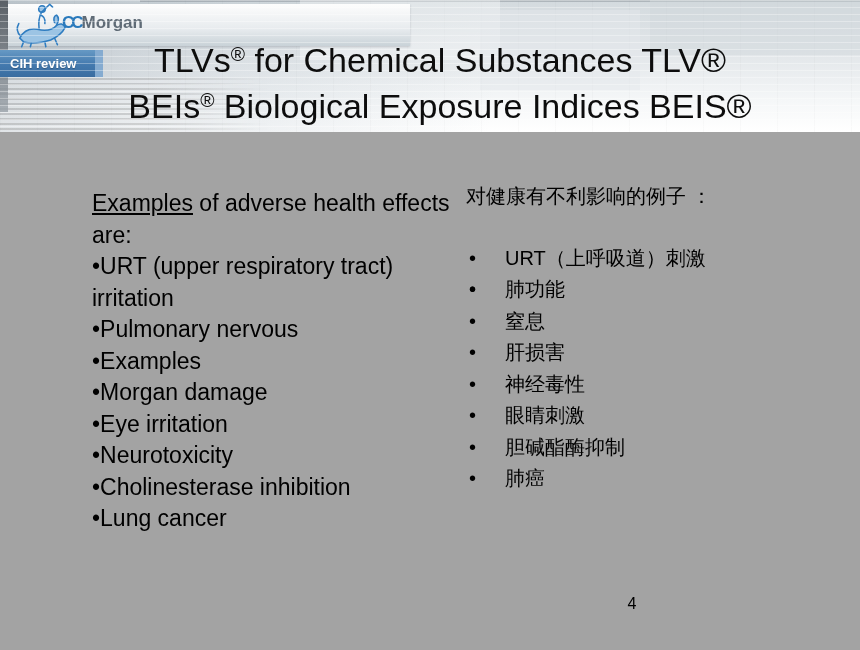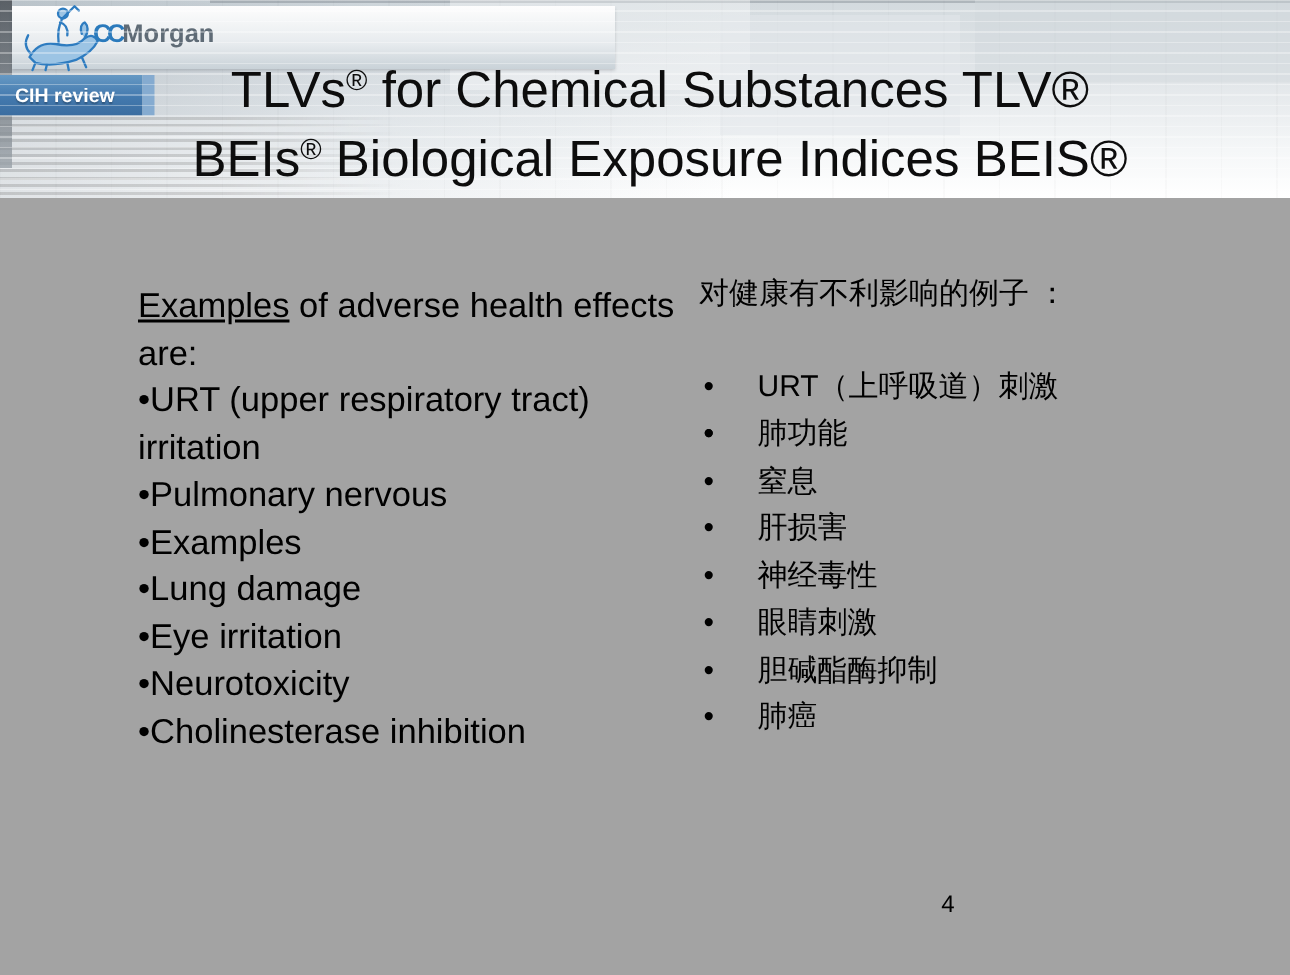--- a/index.html
+++ b/index.html
@@ -122,24 +122,25 @@
     <div><span>TLVs</span><span class="suprr">®</span><span> for Chemical Substances TLV</span><span>®</span></div>
     <div><span>BEIs</span><span class="suprr">®</span><span> Biological Exposure Indices BEIS</span><span>®</span></div>
   </div>
 
   <div class="left-col">
     <div><span class="underlined">Examples</span><span> of adverse health effects are:</span></div>
     <div class="en-list">
         <div class="item"><span class="marker">•</span><span class="item-text">URT (upper respiratory tract) irritation</span></div>
         <div class="item"><span class="marker">•</span><span class="item-text">Pulmonary nervous</span></div>
         <div class="item"><span class="marker">•</span><span class="item-text">Examples</span></div>
-        <div class="item"><span class="marker">•</span><span class="item-text">Lung damage</span></div>
+        <div class="item"><span class="marker">•</span><span class="item-text">Morgan damage</span></div>
         <div class="item"><span class="marker">•</span><span class="item-text">Eye irritation</span></div>
         <div class="item"><span class="marker">•</span><span class="item-text">Neurotoxicity</span></div>
         <div class="item"><span class="marker">•</span><span class="item-text">Cholinesterase inhibition</span></div>
+        <div class="item"><span class="marker">•</span><span class="item-text">Lung cancer</span></div>
       </div>
   </div>
 
   <div class="right-col">
     <div class="zh-heading">对健康有不利影响的例子 ：</div>
     <div class="zh-list">
         <div class="item"><span class="marker">•</span><span class="item-text">URT（上呼吸道）刺激</span></div>
         <div class="item"><span class="marker">•</span></div>
         <div class="item"><span class="marker">•</span><span class="item-text">肺功能</span></div>
         <div class="item"><span class="marker">•</span><span class="item-text">窒息</span></div>

